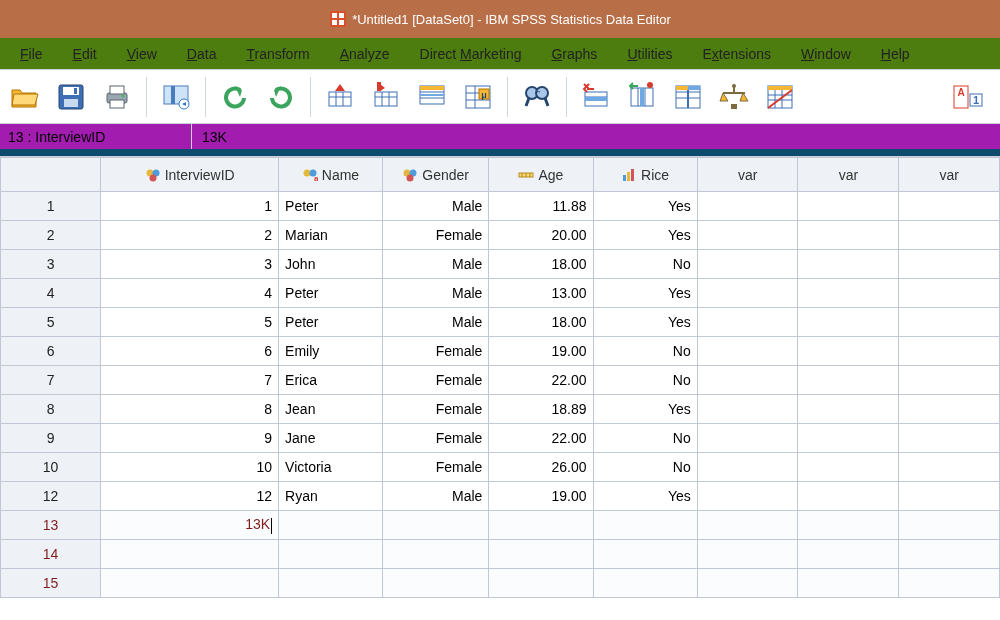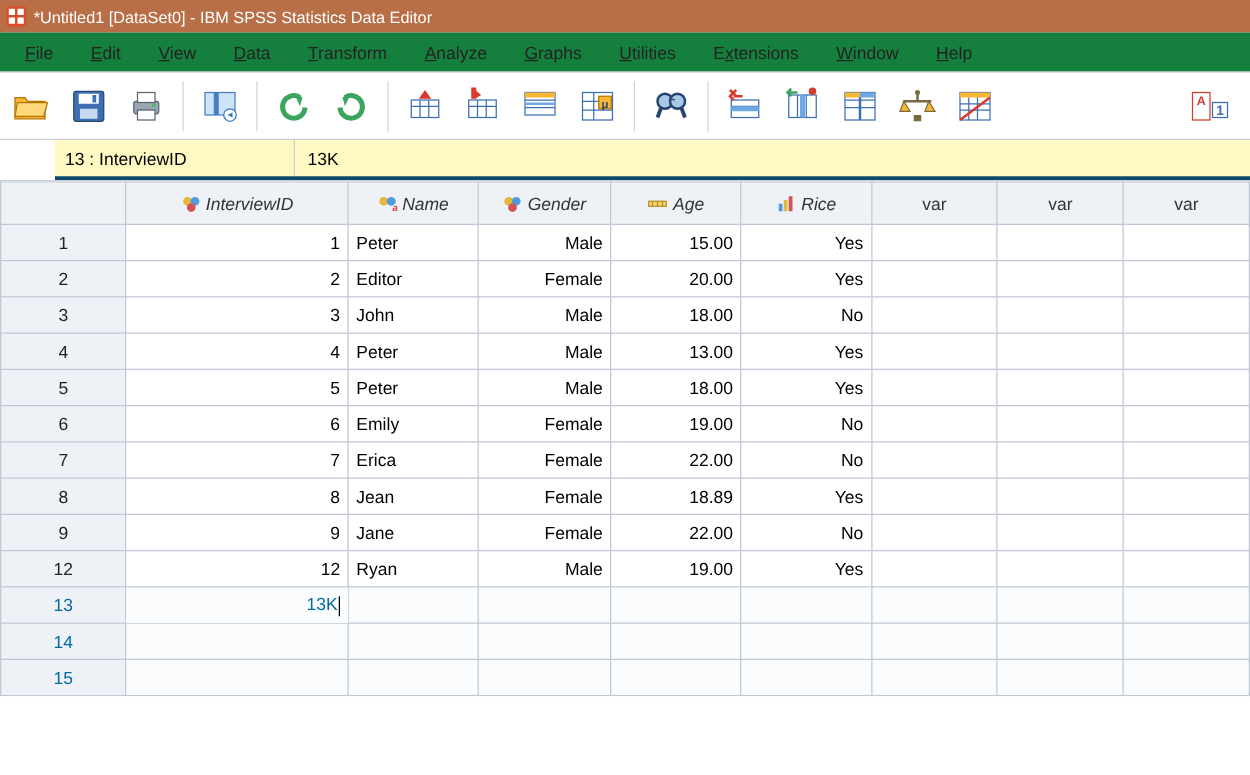--- a/index.html
+++ b/index.html
@@ -1,51 +1,51 @@
 <!DOCTYPE html>
 <html><head>
 <meta charset="utf-8">
 <style>
 * { box-sizing: border-box; margin: 0; padding: 0; }
 html, body { width: 1000px; height: 620px; overflow: hidden; font-family: Arial, sans-serif; font-size: 13px; background: #fff; }
 
-.titlebar { background: #B86E47; color: #fff; height: 26px; display: flex; align-items: center; padding: 0 4px; font-size: 13px; }
+.titlebar { background: #B86E47; color: #fff; height: 38px; display: flex; align-items: center; padding: 0 4px; font-size: 13px; justify-content: center; }
 .titlebar .app-icon { width: 18px; height: 18px; margin-right: 5px; display: inline-block; }
 
-.menubar { background: #15803d; height: 32px; display: flex; align-items: center; padding: 0 6px; border-bottom: 1px solid #c9d0d9; gap: 2px; }
+.menubar { background: #4d7c0f; height: 32px; display: flex; align-items: center; padding: 0 6px; border-bottom: 1px solid #c9d0d9; gap: 2px; }
 .menu-item { padding: 6px 14px; cursor: pointer; font-size: 14px; color: #222; }
 .menu-item u { text-decoration: underline; }
 
 .toolbar { display: flex; align-items: center; padding: 2px 6px; gap: 8px; border-bottom: 1px solid #c9d0d9; height: 54px; background: #fff; }
 .tbtn { width: 38px; height: 44px; display: flex; align-items: center; justify-content: center; cursor: pointer; border: 1px solid transparent; border-radius: 2px; }
 .tsep { width:1px; height:40px; background:#d0d6de; margin: 0 2px; }
 .tright { margin-left:auto; display:flex; gap:6px; padding-right:8px; }
 
 
 .tbtn svg { width: 34px; height: 34px; }
 
-.cellref-bar { display:flex; border-bottom:3px solid #0c4a6e; height:32px; background:#fef9c3;margin-left:44px; }
+.cellref-bar { display:flex; border-bottom:7px solid #0c4a6e; height:32px; background:#a21caf; }
 .cellref-name { width:192px; border-right:1px solid #c9d0d9; display:flex; align-items:center; padding:0 8px; font-size:14px; }
 .cellref-val { flex:1; display:flex; align-items:center; padding:0 10px; font-size:14px; }
 
 .grid-wrap { overflow:hidden; border-top:1px solid #c9d0d9; }
 table.grid { border-collapse: collapse; table-layout: fixed; }
 table.grid th, table.grid td { border:1px solid #bfc8d4; height:29px; font-size:14px; }
 table.grid thead th { background:#eef2f7; height:34px; font-weight:normal; color:#333; }
 th.rowhead, td.rowhead { background:#eef2f7; text-align:center; color:#222; width:112px; }
 td.cell { padding: 0 6px; background:#fff; }
 td.cell.right { text-align:right; }
 td.cell.left { text-align:left;margin-top:36px; }
 td.editing { background:#fff; position:relative; }
 td.editing span::after { content:""; display:inline-block; width:1px; height:16px; background:#000; margin-left:1px; vertical-align:middle; }
 .var-placeholder { color:#9aa4b0; }
-.colhead-inner { display:flex; align-items:center; justify-content:center; gap:4px;font-style:italic; }
+.colhead-inner { display:flex; align-items:center; justify-content:center; gap:4px; }
 .colhead-inner svg { width:16px; height:16px; flex-shrink:0; }
 
-tr.greyed td.rowhead, tr.greyed td.cell { color:#0369a1; }
+tr.greyed td.rowhead, tr.greyed td.cell { color:#7f1d1d; }
 tr.greyed td.cell { background:#fbfcfd; }
 
 .corner { background:#eef2f7; }
 
 
 .w-id { width:190px; }
 .w-name { width:110px; }
 .w-gender { width:112px; }
 .w-age { width:112px; }
 .w-rice { width:112px; }
@@ -68,20 +68,21 @@
   <span>*Untitled1 [DataSet0] - IBM SPSS Statistics Data Editor</span>
 </div>
 
 <div class="menubar">
   <div class="menu-item"><u>F</u>ile</div>
   <div class="menu-item"><u>E</u>dit</div>
   <div class="menu-item"><u>V</u>iew</div>
   <div class="menu-item"><u>D</u>ata</div>
   <div class="menu-item"><u>T</u>ransform</div>
   <div class="menu-item"><u>A</u>nalyze</div>
+  <div class="menu-item">Direct <u>M</u>arketing</div>
   <div class="menu-item"><u>G</u>raphs</div>
   <div class="menu-item"><u>U</u>tilities</div>
   <div class="menu-item">E<u>x</u>tensions</div>
   <div class="menu-item"><u>W</u>indow</div>
   <div class="menu-item"><u>H</u>elp</div>
 </div>
 
 <div class="toolbar">
   <div class="tbtn">
     <svg viewBox="0 0 34 34">
@@ -315,30 +316,30 @@
       <th class="var-placeholder">var</th>
       <th class="var-placeholder">var</th>
     </tr>
   </thead>
   <tbody id="grid-body">
         <tr>
           <td class="rowhead">1</td>
           <td class="cell right">1</td>
           <td class="cell left">Peter</td>
           <td class="cell right">Male</td>
-          <td class="cell right">15.00</td>
+          <td class="cell right">11.88</td>
           <td class="cell right">Yes</td>
           <td class="cell"></td>
           <td class="cell"></td>
           <td class="cell"></td>
         </tr>
         <tr>
           <td class="rowhead">2</td>
           <td class="cell right">2</td>
-          <td class="cell left">Editor</td>
+          <td class="cell left">Marian</td>
           <td class="cell right">Female</td>
           <td class="cell right">20.00</td>
           <td class="cell right">Yes</td>
           <td class="cell"></td>
           <td class="cell"></td>
           <td class="cell"></td>
         </tr>
         <tr>
           <td class="rowhead">3</td>
           <td class="cell right">3</td>
@@ -410,20 +411,31 @@
           <td class="cell right">9</td>
           <td class="cell left">Jane</td>
           <td class="cell right">Female</td>
           <td class="cell right">22.00</td>
           <td class="cell right">No</td>
           <td class="cell"></td>
           <td class="cell"></td>
           <td class="cell"></td>
         </tr>
         <tr>
+          <td class="rowhead">10</td>
+          <td class="cell right">10</td>
+          <td class="cell left">Victoria</td>
+          <td class="cell right">Female</td>
+          <td class="cell right">26.00</td>
+          <td class="cell right">No</td>
+          <td class="cell"></td>
+          <td class="cell"></td>
+          <td class="cell"></td>
+        </tr>
+        <tr>
           <td class="rowhead">12</td>
           <td class="cell right">12</td>
           <td class="cell left">Ryan</td>
           <td class="cell right">Male</td>
           <td class="cell right">19.00</td>
           <td class="cell right">Yes</td>
           <td class="cell"></td>
           <td class="cell"></td>
           <td class="cell"></td>
         </tr>

